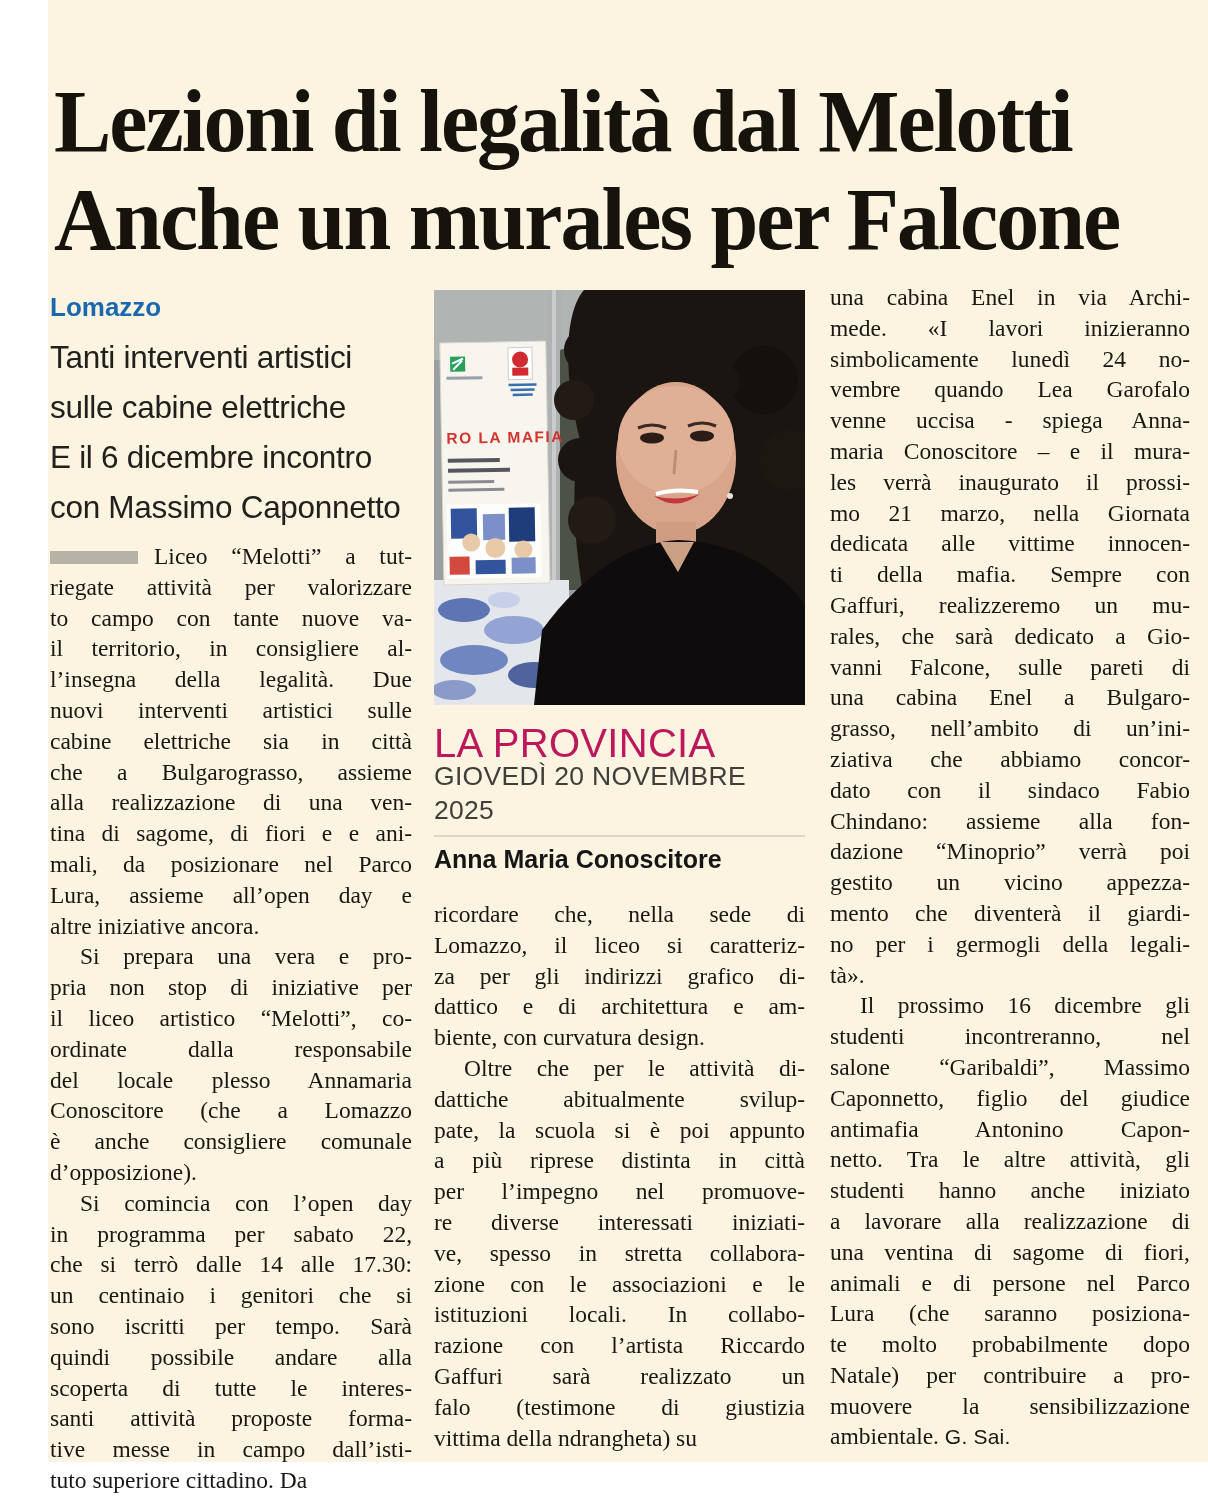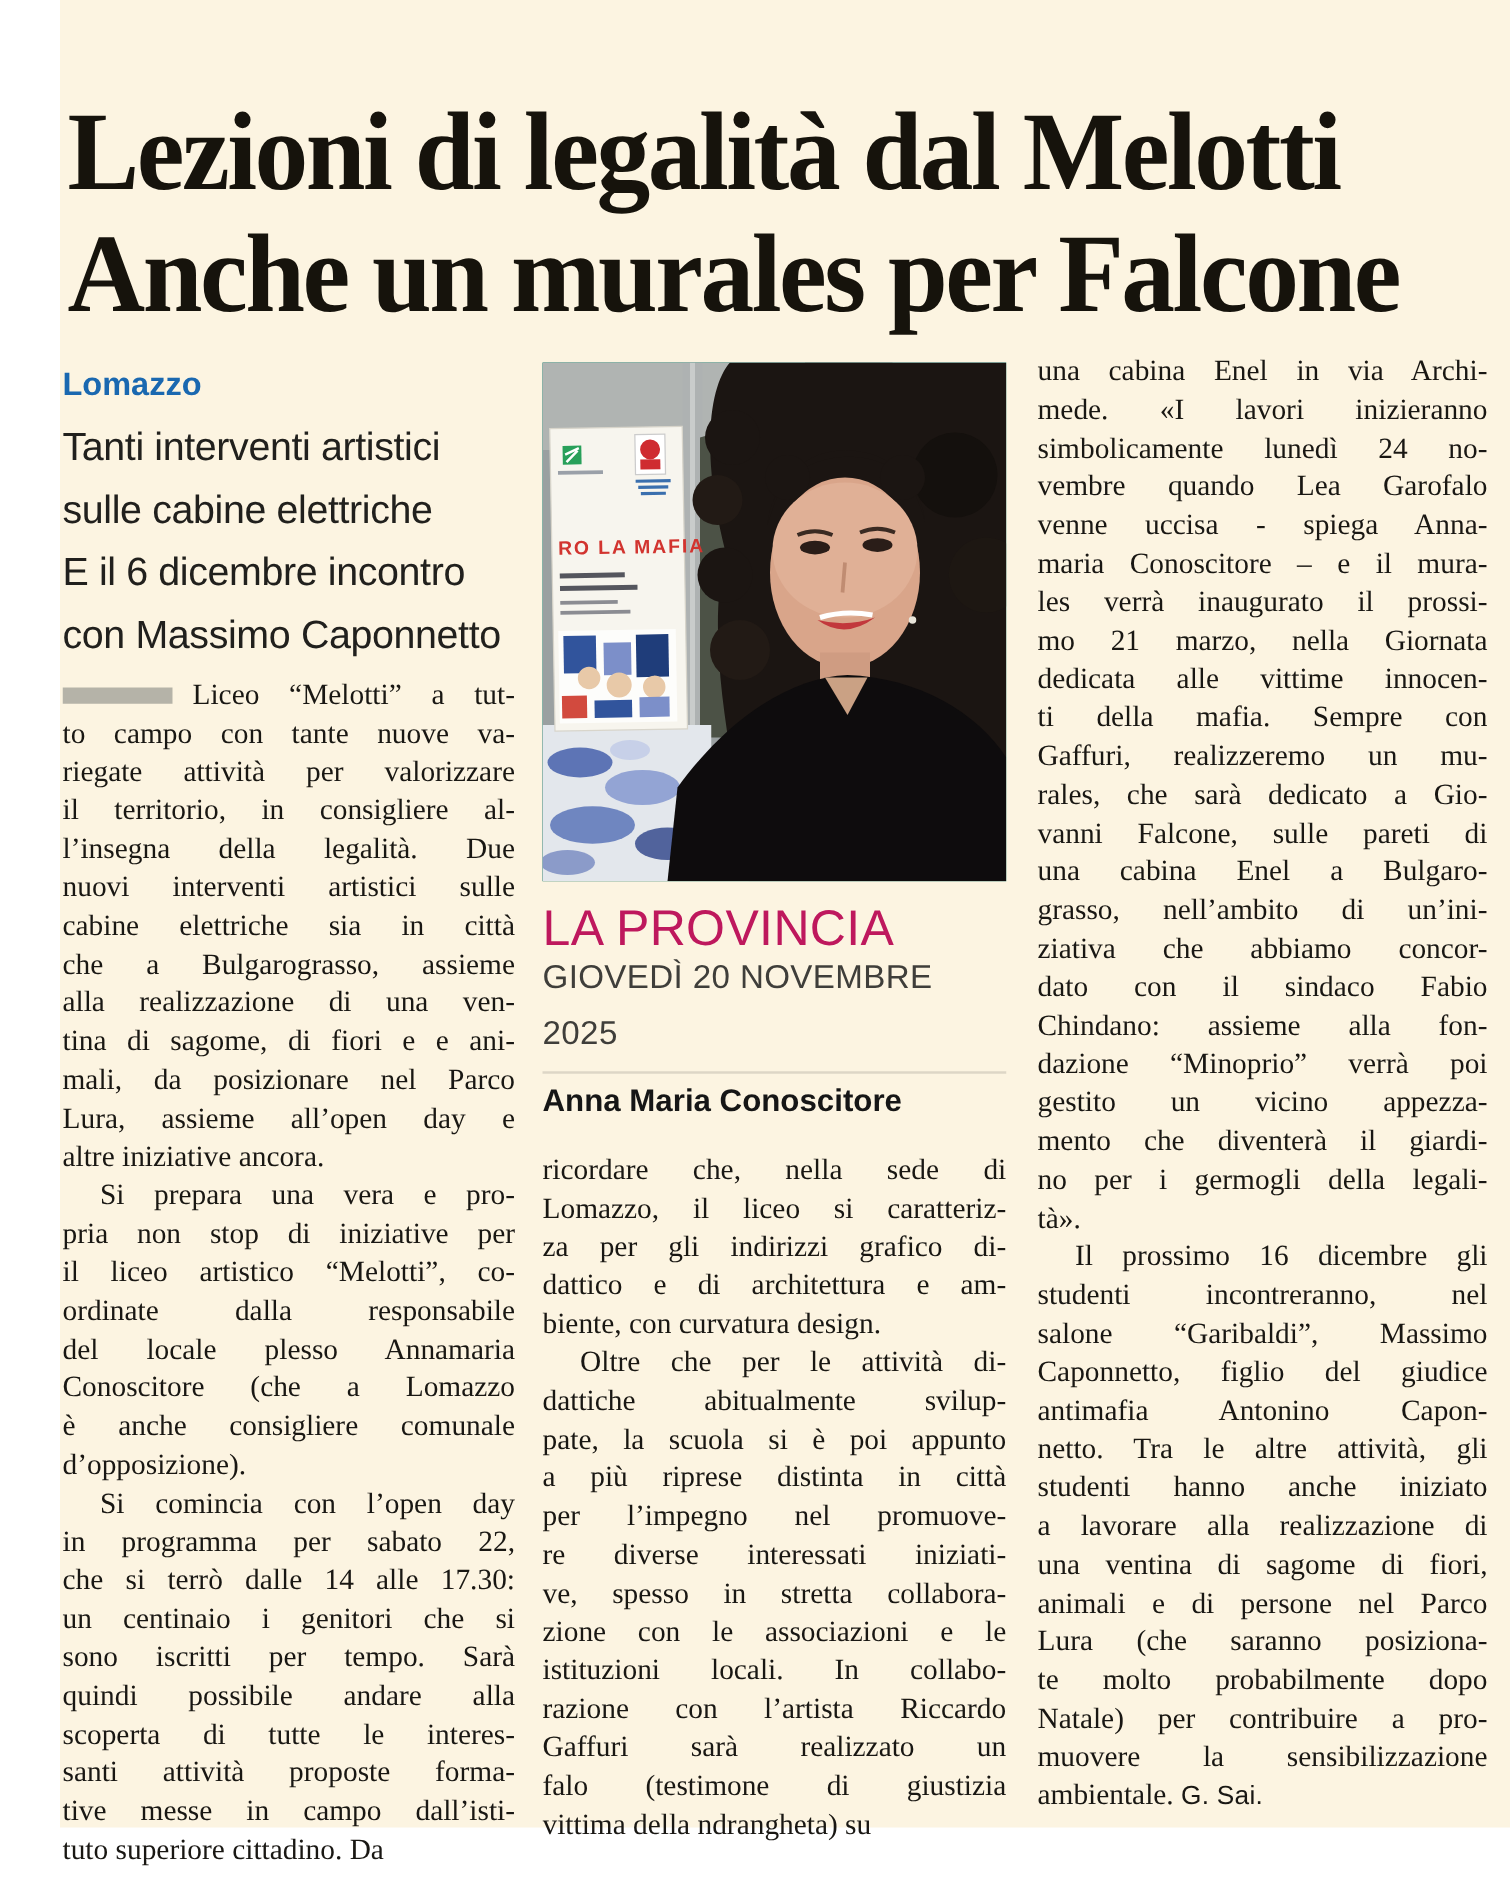--- a/index.html
+++ b/index.html
@@ -56,31 +56,31 @@
     background:#b5b3a8;margin-right:16px;vertical-align:baseline;
   }
   strong{font-weight:400;}
   strong.sig{
     font-family:"Liberation Sans", sans-serif;
     font-size:21px;letter-spacing:0.2px;
   }
 
   
   .photo{
-    margin:0;width:371px;height:415px;overflow:hidden;background:#0f766e;
+    margin:0;width:371px;height:415px;overflow:hidden;background:#bef264;
   }
   .photo svg{display:block;}
 
   
   .masthead{margin-top:22px;font-family:"Liberation Sans", sans-serif;}
   .masthead .mast-name{
     font-weight:400;font-size:40px;line-height:32px;color:#be185d;letter-spacing:0.3px;
   }
   .masthead .mast-date{
-    font-size:26.5px;line-height:45px;color:#3f3e3a;letter-spacing:0.3px;
+    font-size:26.5px;line-height:34px;color:#3f3e3a;letter-spacing:0.3px;
   }
   .divider{
     border:0;border-top:2px solid #ddd6c6;margin:8px 0 0 0;width:371px;
   }
   .caption{
     margin-top:7px;
     font-family:"Liberation Sans", sans-serif;
     font-weight:700;font-size:25px;line-height:30px;color:#161616;
   }
   .col2 .body{margin-top:25px;}
@@ -97,22 +97,22 @@
 
 <div class="col col1">
   <div class="kicker">Lomazzo</div>
   <div class="deck">Tanti interventi artistici
 sulle cabine elettriche
 E il 6 dicembre incontro
 con Massimo Caponnetto</div>
   <div class="body">
       <div class="para">
         <div class="line"><span class="leadbar"></span>Liceo “Melotti” a tut-</div>
+        <div class="line">riegate attività per valorizzare</div>
         <div class="line">to campo con tante nuove va-</div>
-        <div class="line">riegate attività per valorizzare</div>
         <div class="line">il territorio, in consigliere al-</div>
         <div class="line">l’insegna della legalità. Due</div>
         <div class="line">nuovi interventi artistici sulle</div>
         <div class="line">cabine elettriche sia in città</div>
         <div class="line">che a Bulgarograsso, assieme</div>
         <div class="line">alla realizzazione di una ven-</div>
         <div class="line">tina di sagome, di fiori e e ani-</div>
         <div class="line">mali, da posizionare nel Parco</div>
         <div class="line">Lura, assieme all’open day e</div>
         <div class="line last">altre iniziative ancora.</div>

